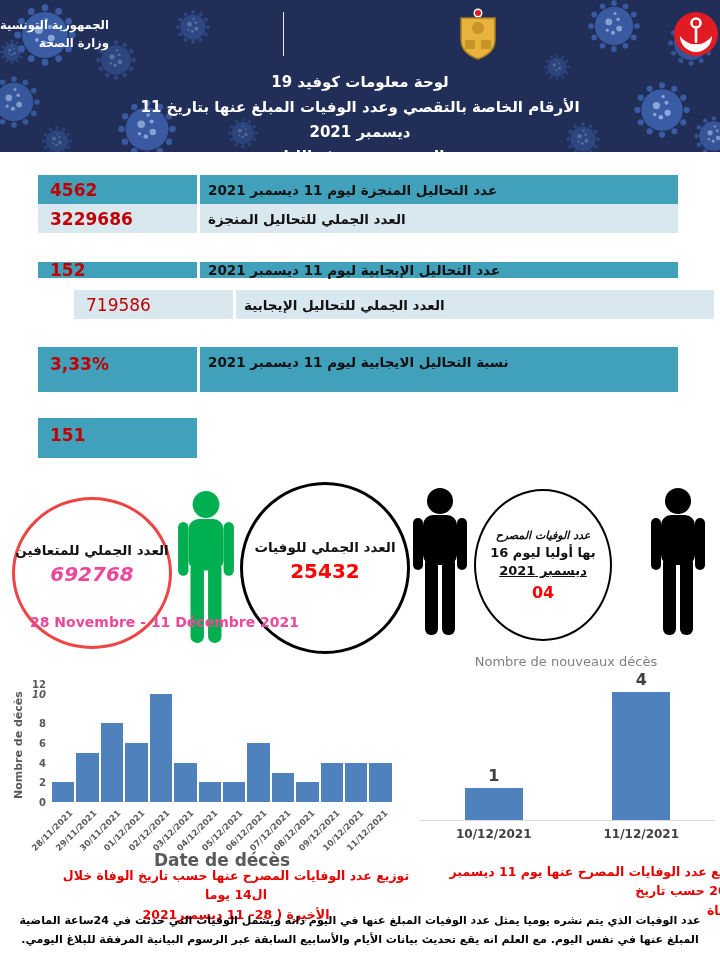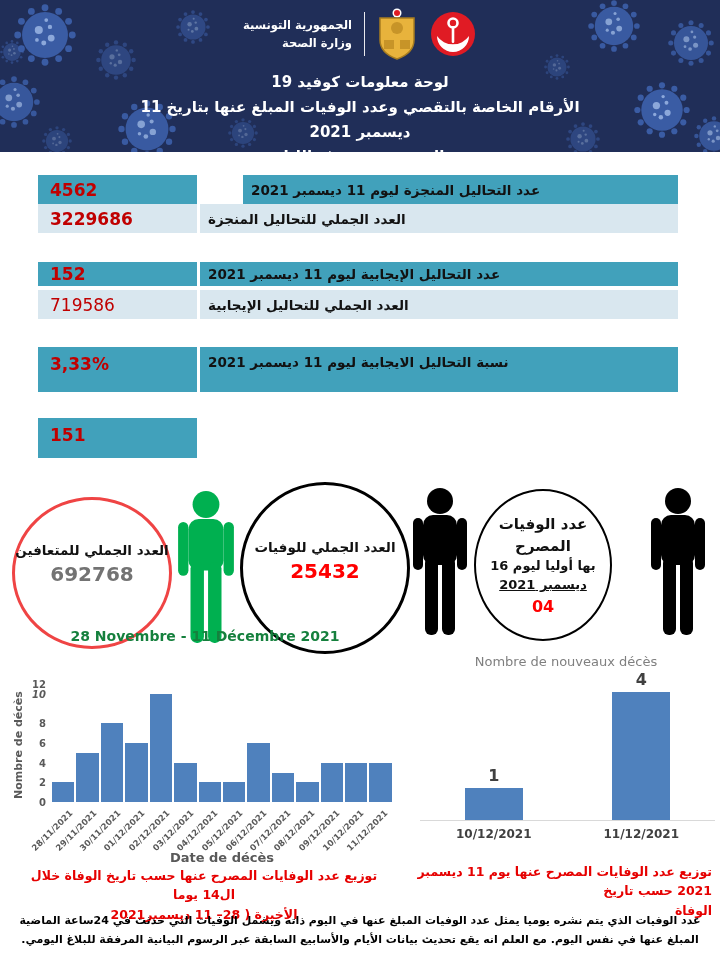--- a/index.html
+++ b/index.html
@@ -2,21 +2,21 @@
 <html><head>
 <meta charset="utf-8">
 <style>
   html,body{margin:0;padding:0;background:#fff;}
   body{font-family:"DejaVu Sans","Liberation Sans",sans-serif;}
   .page{position:relative;width:720px;height:960px;background:#fff;overflow:hidden;margin:0 auto;}
 
   
   .header{position:absolute;left:0;top:0;width:720px;height:152px;background:#202e58;overflow:hidden;}
   .virus{position:absolute;}
-  .ministry-row{position:relative;display:flex;align-items:center;justify-content:center;gap:12px;margin-top:8px;z-index:2;}
+  .ministry-row{position:relative;display:flex;align-items:center;justify-content:space-between;gap:12px;margin-top:8px;z-index:2;}
   .ministry-text{color:#fff;font-size:11.5px;font-weight:bold;text-align:right;line-height:1.6;direction:rtl;}
   .ministry-divider{width:1px;height:44px;background:#ffffff;opacity:.9;}
   .titles{position:relative;z-index:2;width:500px;margin:10px auto 0;text-align:center;direction:rtl;color:#fff;font-weight:bold;font-size:15px;line-height:1.65;}
 
   
   .stat-row{position:absolute;left:38px;width:640px;display:flex;}
   .stat-value{width:162px;flex:0 0 162px;display:flex;align-items:center;padding-left:12px;box-sizing:border-box;
               font-size:17px;font-weight:bold;color:#c00000;border-right:3px solid #fff;}
   .stat-label{flex:1;display:flex;align-items:center;justify-content:flex-end;direction:rtl;padding:0 12px 0 8px;
               font-size:13.5px;font-weight:bold;color:#121212;}
@@ -26,48 +26,48 @@
   .value-thin{font-weight:normal;}
 
   
   .big-circle{position:absolute;border-radius:50%;display:flex;flex-direction:column;align-items:center;justify-content:flex-start;
               text-align:center;direction:rtl;box-sizing:border-box;background:#fff;}
   .c-label{font-size:13.5px;font-weight:bold;color:#111;line-height:1.5;}
   .c-value{font-size:20px;font-weight:bold;color:#ff0000;margin-top:2px;}
   .person{position:absolute;}
 
   
-  .chart-title-left{position:absolute;left:30px;top:628px;width:350px;text-align:center;
-                    font-size:14px;font-weight:bold;color:#15803d;}
+  .chart-title-left{position:absolute;left:30px;top:614px;width:350px;
+                    font-size:14px;font-weight:bold;color:#ec4899;}
   .chart-title-right{position:absolute;left:420px;top:654px;width:292px;text-align:center;
                      font-size:13px;color:#7f7f7f;}
   .lchart{position:absolute;left:12px;top:672px;width:382px;height:200px;}
   .lc-ylabel{position:absolute;left:0;top:14px;height:118px;writing-mode:vertical-rl;transform:rotate(180deg);
              display:flex;align-items:center;justify-content:center;font-size:11px;font-weight:bold;color:#595959;}
   .lc-ticks{position:absolute;left:14px;top:12px;width:20px;height:118px;}
   .lc-tick{position:absolute;right:0;font-size:10px;font-weight:bold;color:#595959;margin-top:42px;}
   .lc-plot{position:absolute;left:40px;top:12px;width:340px;height:118px;display:flex;align-items:flex-end;gap:2px;}
   .lc-bar{flex:1;background:#4f81bd;}
   .lc-xlabels{position:absolute;left:40px;top:133px;width:340px;height:60px;}
   .lc-xlabel{position:absolute;top:3px;white-space:nowrap;transform:rotate(-45deg);transform-origin:100% 0;
              font-size:8.5px;font-weight:bold;color:#595959;}
   .lc-xtitle{position:absolute;left:40px;top:178px;width:340px;text-align:center;
-             font-size:13px;font-weight:bold;color:#595959;}
+             font-size:17px;font-weight:bold;color:#595959;}
 
   .rchart{position:absolute;left:420px;top:672px;width:295px;height:175px;}
   .rc-plot{position:absolute;left:0;top:0;width:295px;height:148px;border-bottom:1px solid #d9d9d9;
            display:flex;align-items:flex-end;}
   .rc-slot{flex:1;display:flex;flex-direction:column;align-items:center;justify-content:flex-end;}
   .rc-val{font-size:16px;font-weight:bold;color:#404040;margin-bottom:3px;}
   .rc-bar{width:58px;background:#4f81bd;}
   .rc-xlabels{position:absolute;left:0;top:155px;width:295px;display:flex;}
   .rc-xlabel{flex:1;text-align:center;font-size:12px;font-weight:bold;color:#404040;}
 
   
-  .note{position:absolute;text-align:center;direction:rtl;color:#e60000;font-weight:bold;font-size:12.5px;line-height:1.55;}
+  .note{position:absolute;text-align:center;direction:rtl;color:#e60000;font-weight:bold;font-size:12.5px;line-height:1.55;margin-left:32px;}
   .note-left{left:28px;top:866px;width:352px;}
   .note-right{left:412px;top:862px;width:300px;text-align:right;}
   .footnote{position:absolute;left:8px;top:912px;width:704px;text-align:center;direction:rtl;
             font-size:11px;font-weight:bold;color:#000;line-height:1.7;}
 </style>
 </head>
 <body>
 
 <svg width="0" height="0" style="position:absolute" aria-hidden="true">
   <defs>
@@ -176,62 +176,62 @@
       </svg>
     </div>
 
     <div class="titles">
       <div>لوحة معلومات كوفيد  19</div>
       <div style="width:470px;margin:0 auto;">الأرقام الخاصة بالتقصي وعدد الوفيات المبلغ عنها بتاريخ 11 ديسمبر 2021</div>
       <div>إلى حدود منتصف الليل</div>
     </div>
   </div>
 
-  <div class="stat-row row-teal" style="top:175px;height:29px;gap:43px;">
+  <div class="stat-row row-teal" style="top:175px;height:29px;">
     <div class="stat-value">4562</div>
     <div class="stat-label">عدد التحاليل المنجزة ليوم  11 ديسمبر 2021</div>
   </div>
   <div class="stat-row row-light" style="top:204px;height:29px;">
     <div class="stat-value">3229686</div>
     <div class="stat-label">العدد الجملي للتحاليل المنجزة</div>
   </div>
-  <div class="stat-row row-teal" style="top:262px;height:24px;border-radius:6px;">
+  <div class="stat-row row-teal" style="top:262px;height:16px;border-radius:6px;">
     <div class="stat-value">152</div>
     <div class="stat-label">عدد التحاليل الإيجابية ليوم  11 ديسمبر 2021</div>
   </div>
-  <div class="stat-row row-light" style="top:290px;height:29px;">
+  <div class="stat-row row-light" style="top:290px;height:29px;margin-left:36px;">
     <div class="stat-value value-thin">719586</div>
     <div class="stat-label">العدد الجملي للتحاليل الإيجابية</div>
   </div>
   <div class="stat-row row-teal row-tall" style="top:347px;height:45px;">
     <div class="stat-value">3,33%</div>
     <div class="stat-label">نسبة التحاليل الايجابية ليوم 11 ديسمبر 2021</div>
   </div>
   <div class="stat-row row-teal row-tall" style="top:418px;height:40px;">
     <div class="stat-value">151</div>
   </div>
 
   <div class="big-circle" style="left:12px;top:497px;width:160px;height:152px;border:3px solid #ef4444;padding-top:40px;">
     <div class="c-label">العدد الجملي للمتعافين</div>
-    <div class="c-value" style="color:#737373;">692768</div>
+    <div class="c-value" style="color:#ec4899;font-style:italic;">692768</div>
   </div>
   <svg class="person" style="left:175px;top:490px;width:62px;height:155px;color:#00b050;">
       <use href="#person"></use>
     </svg>
 
   <div class="big-circle" style="left:240px;top:482px;width:170px;height:172px;border:3px solid #000;padding-top:52px;">
     <div class="c-label">العدد الجملي للوفيات</div>
     <div class="c-value">25432</div>
   </div>
   <svg class="person" style="left:410px;top:487px;width:60px;height:150px;color:#000;">
       <use href="#person"></use>
     </svg>
 
   <div class="big-circle" style="left:474px;top:489px;width:138px;height:152px;border:2.5px solid #000;justify-content:center;">
-    <div class="c-label" style="font-size:15px;line-height:1.45;">عدد الوفيات المصرح</div>
+    <div class="c-label" style="font-size:11px;line-height:1.45;font-style:italic;">عدد الوفيات المصرح</div>
     <div class="c-label" style="font-size:13px;line-height:1.45;">بها أوليا ليوم 16</div>
     <div class="c-label" style="font-size:13px;line-height:1.45;text-decoration:underline;">ديسمبر  2021</div>
     <div class="c-value" style="font-size:16px;">04</div>
   </div>
   <svg class="person" style="left:648px;top:487px;width:60px;height:150px;color:#000;">
       <use href="#person"></use>
     </svg>
 
   <div class="chart-title-left">28 Novembre - 11 Décembre 2021</div>
   <div class="chart-title-right">Nombre de nouveaux décès</div>

